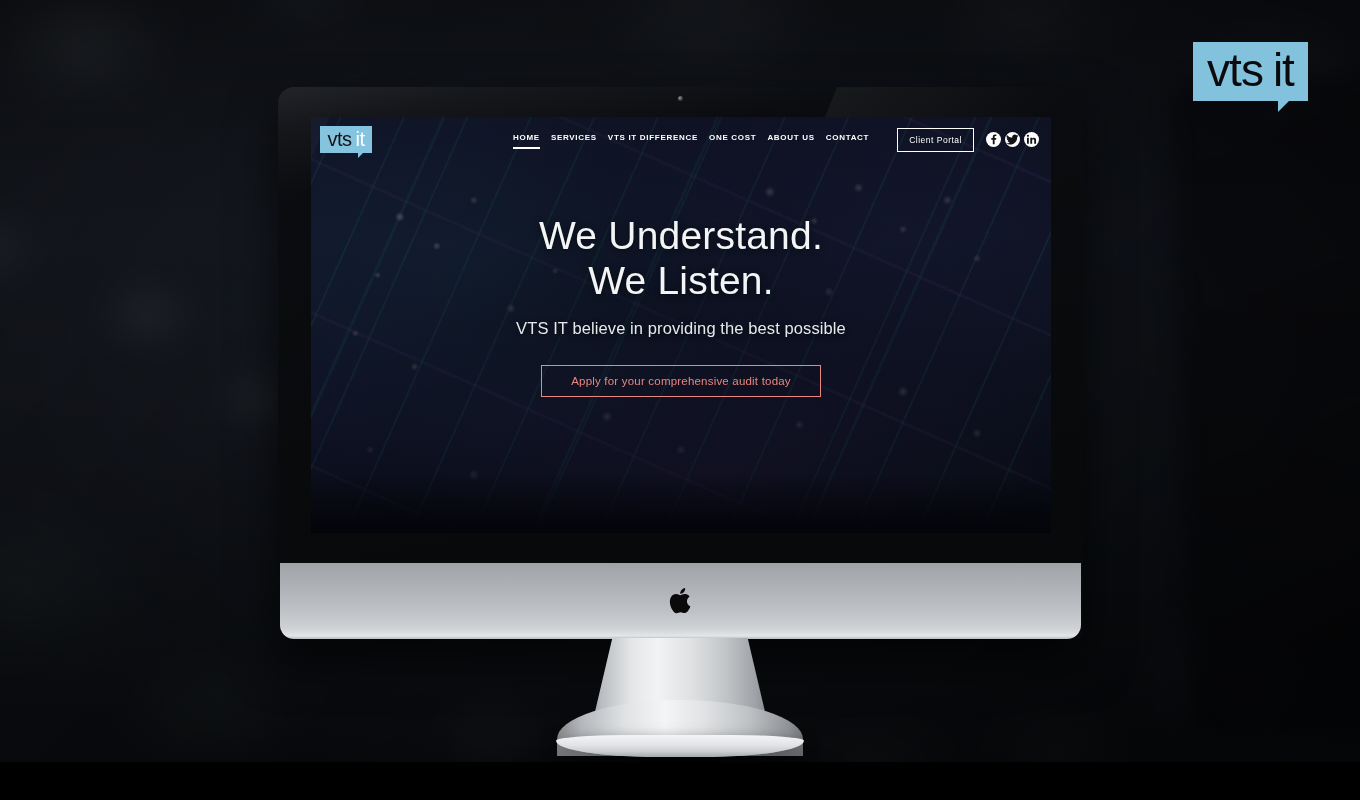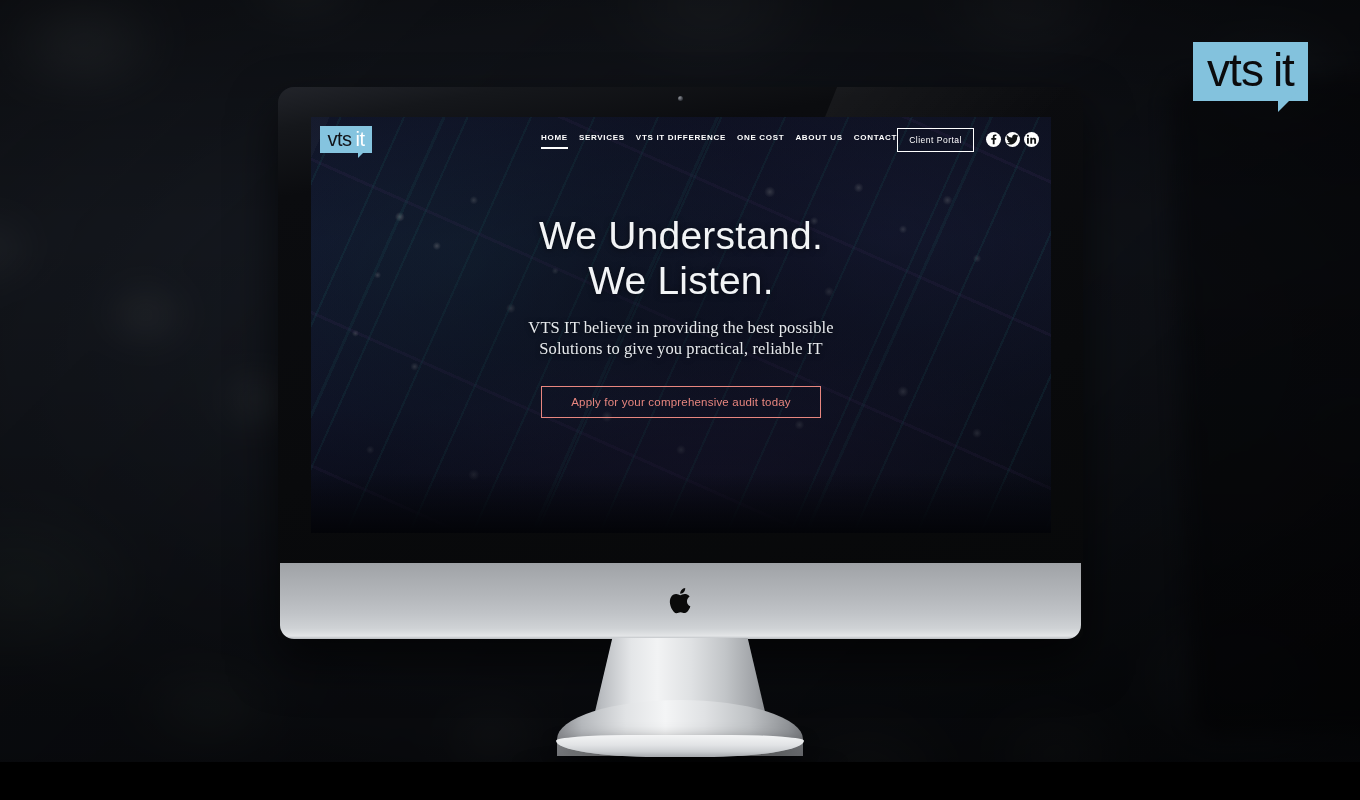--- a/index.html
+++ b/index.html
@@ -275,21 +275,21 @@
   }
   .nav-link.active::after {
     content: "";
     position: absolute;
     left: 0; right: 0;
     bottom: 0;
     height: 2px;
     background: #ffffff;
   }
   .client-portal {
-    margin-left: 0;
+    margin-left: 28px;
     border: 1px solid #ffffff;
     color: #ffffff;
     font-size: 8.5px;
     letter-spacing: 0.5px;
     padding: 6px 11px;
     white-space: nowrap;
     cursor: pointer;
     background: transparent;
     font-family: "Liberation Sans", sans-serif;
   }
@@ -328,21 +328,20 @@
     text-shadow: 0 1px 6px rgba(0,0,0,0.55);
   }
   .hero-sub {
     margin-top: 15px;
     color: #e6e9ec;
     font-size: 16.5px;
     font-weight: 400;
     line-height: 1.26;
     letter-spacing: 0.1px;
     text-shadow: 0 1px 5px rgba(0,0,0,0.6);
-    font-family: Liberation Serif, serif;
   }
   .hero-cta {
     display: inline-block;
     margin-top: 26px;
     border: 1px solid #e8867f;
     color: #e8867f;
     background: transparent;
     font-size: 11.5px;
     letter-spacing: 0.2px;
     padding: 9px 29px;
@@ -518,21 +517,20 @@
           </div>
         </div>
 
         <div class="hero">
           <div class="hero-title">
             <div>We Understand.</div>
             <div>We Listen.</div>
           </div>
           <div class="hero-sub">
             <div>VTS IT believe in providing the best possible</div>
-            <div>Solutions to give you practical, reliable IT</div>
           </div>
           <button class="hero-cta">Apply for your comprehensive audit today</button>
         </div>
 
         <div class="screen-bottom-shade"></div>
       </div>
 
       <div class="chin">
         <svg class="chin-apple" viewBox="0 0 30 36">
           <path d="M21.0 19.1c-.03-3.2 2.6-4.74 2.72-4.82-1.48-2.17-3.79-2.47-4.61-2.5-1.96-.2-3.83 1.15-4.82 1.15-.99 0-2.53-1.12-4.16-1.09-2.14.03-4.11 1.24-5.21 3.15-2.22 3.86-.57 9.57 1.59 12.7 1.06 1.53 2.32 3.25 3.97 3.19 1.59-.06 2.19-1.03 4.12-1.03 1.92 0 2.47 1.03 4.15.99 1.71-.03 2.8-1.56 3.85-3.1 1.21-1.78 1.71-3.5 1.74-3.59-.04-.02-3.33-1.28-3.36-5.06z" fill="#0a0a0a"></path>

